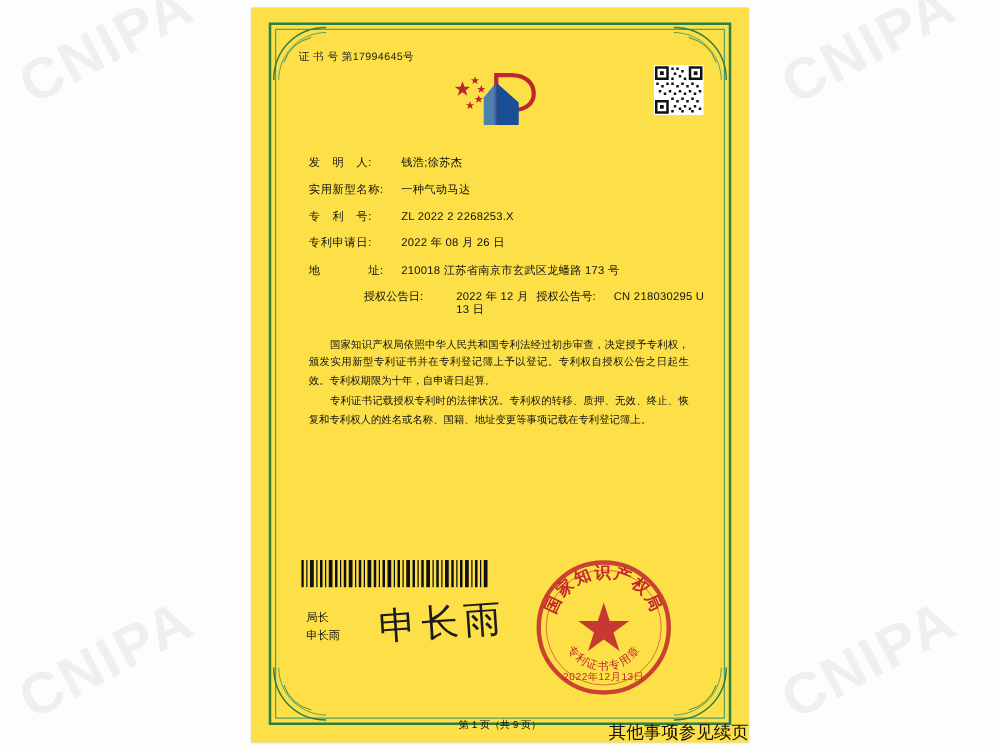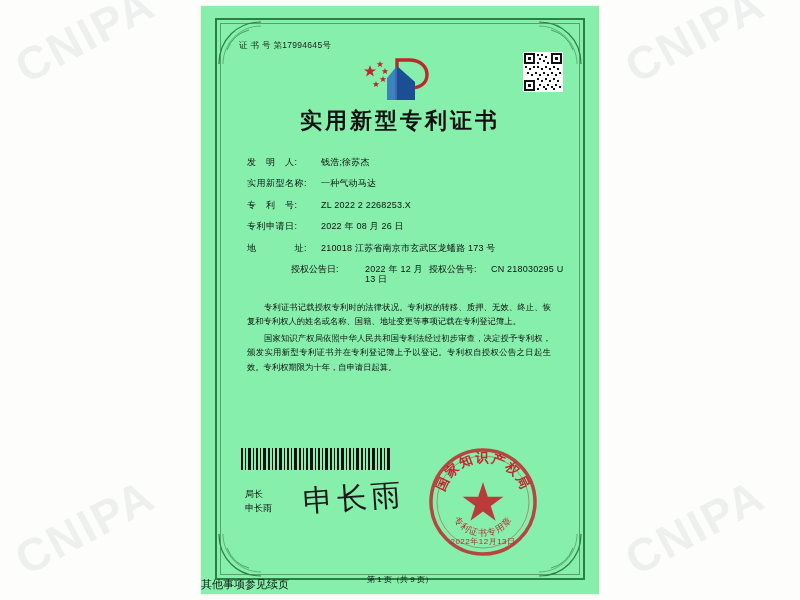--- a/index.html
+++ b/index.html
@@ -40,21 +40,21 @@
   .wm.w4 { left: 620px; top: 500px; }
   .wm.w5 { left: 320px; top: 250px; opacity: 0.5;}
 
   
   .sheet {
     position: absolute;
     left: 201px;
     top: 6px;
     width: 398px;
     height: 588px;
-    background: #86efac;
+    background: #fde047;
     box-shadow: 0 0 2px rgba(0,0,0,0.15);
   }
   
   .frame-outer {
     position: absolute;
     left: 14px; top: 12px;
     right: 14px; bottom: 14px;
     border: 2px solid #2e7d45;
   }
   .frame-inner {
@@ -212,22 +212,22 @@
     width: 338px;
     text-align: center;
     font-size: 8px;
     color: #111;
   }
   .footnote {
     position: absolute;
     left: 0;
     top: 571px;
     width: 398px;
-    text-align: left;
-    font-size: 11px;
+    text-align: right;
+    font-size: 14px;
     color: #111;
   }
 </style>
 </head>
 <body>
 
 <div class="page">
 
   <div class="wm w1">CNIPA</div>
   <div class="wm w2">CNIPA</div>
@@ -340,21 +340,20 @@
                 <rect x="32" y="32" width="2" height="2"></rect>
               <rect x="36" y="34" width="2" height="2"></rect>
                 <rect x="14" y="36" width="2" height="2"></rect>
                 <rect x="22" y="36" width="2" height="2"></rect>
               <rect x="30" y="36" width="2" height="2"></rect>
             </g>
           </svg>
         </div>
       </div>
 
-      <div class="title">实用新型专利证书</div>
 
       <div class="fields">
         <div class="field">
           <div class="f-label">发　明　人:</div>
           <div class="f-value">钱浩;徐苏杰</div>
         </div>
         <div class="field">
           <div class="f-label">实用新型名称:</div>
           <div class="f-value">一种气动马达</div>
         </div>
@@ -377,22 +376,22 @@
             <div class="f-value">2022 年 12 月 13 日</div>
           </div>
           <div class="half">
             <div class="h-label2">授权公告号:</div>
             <div class="f-value">CN 218030295 U</div>
           </div>
         </div>
       </div>
 
       <div class="body-text">
+        <p>国家知识产权局依照中华人民共和国专利法经过初步审查，决定授予专利权，颁发实用新型专利证书并在专利登记簿上予以登记。专利权自授权公告之日起生效。专利权期限为十年，自申请日起算。</p>
         <p>专利证书记载授权专利时的法律状况。专利权的转移、质押、无效、终止、恢复和专利权人的姓名或名称、国籍、地址变更等事项记载在专利登记簿上。</p>
-        <p>国家知识产权局依照中华人民共和国专利法经过初步审查，决定授予专利权，颁发实用新型专利证书并在专利登记簿上予以登记。专利权自授权公告之日起生效。专利权期限为十年，自申请日起算。</p>
       </div>
 
       <div class="barcode">
         <svg width="150" height="22" viewBox="0 0 150 22">
           <g fill="#111">
             <rect x="0" y="0" width="2" height="22"></rect>
               <rect x="4" y="0" width="1" height="22"></rect>
             <rect x="7" y="0" width="3" height="22"></rect>
               <rect x="12" y="0" width="1" height="22"></rect>
             <rect x="15" y="0" width="2" height="22"></rect>

